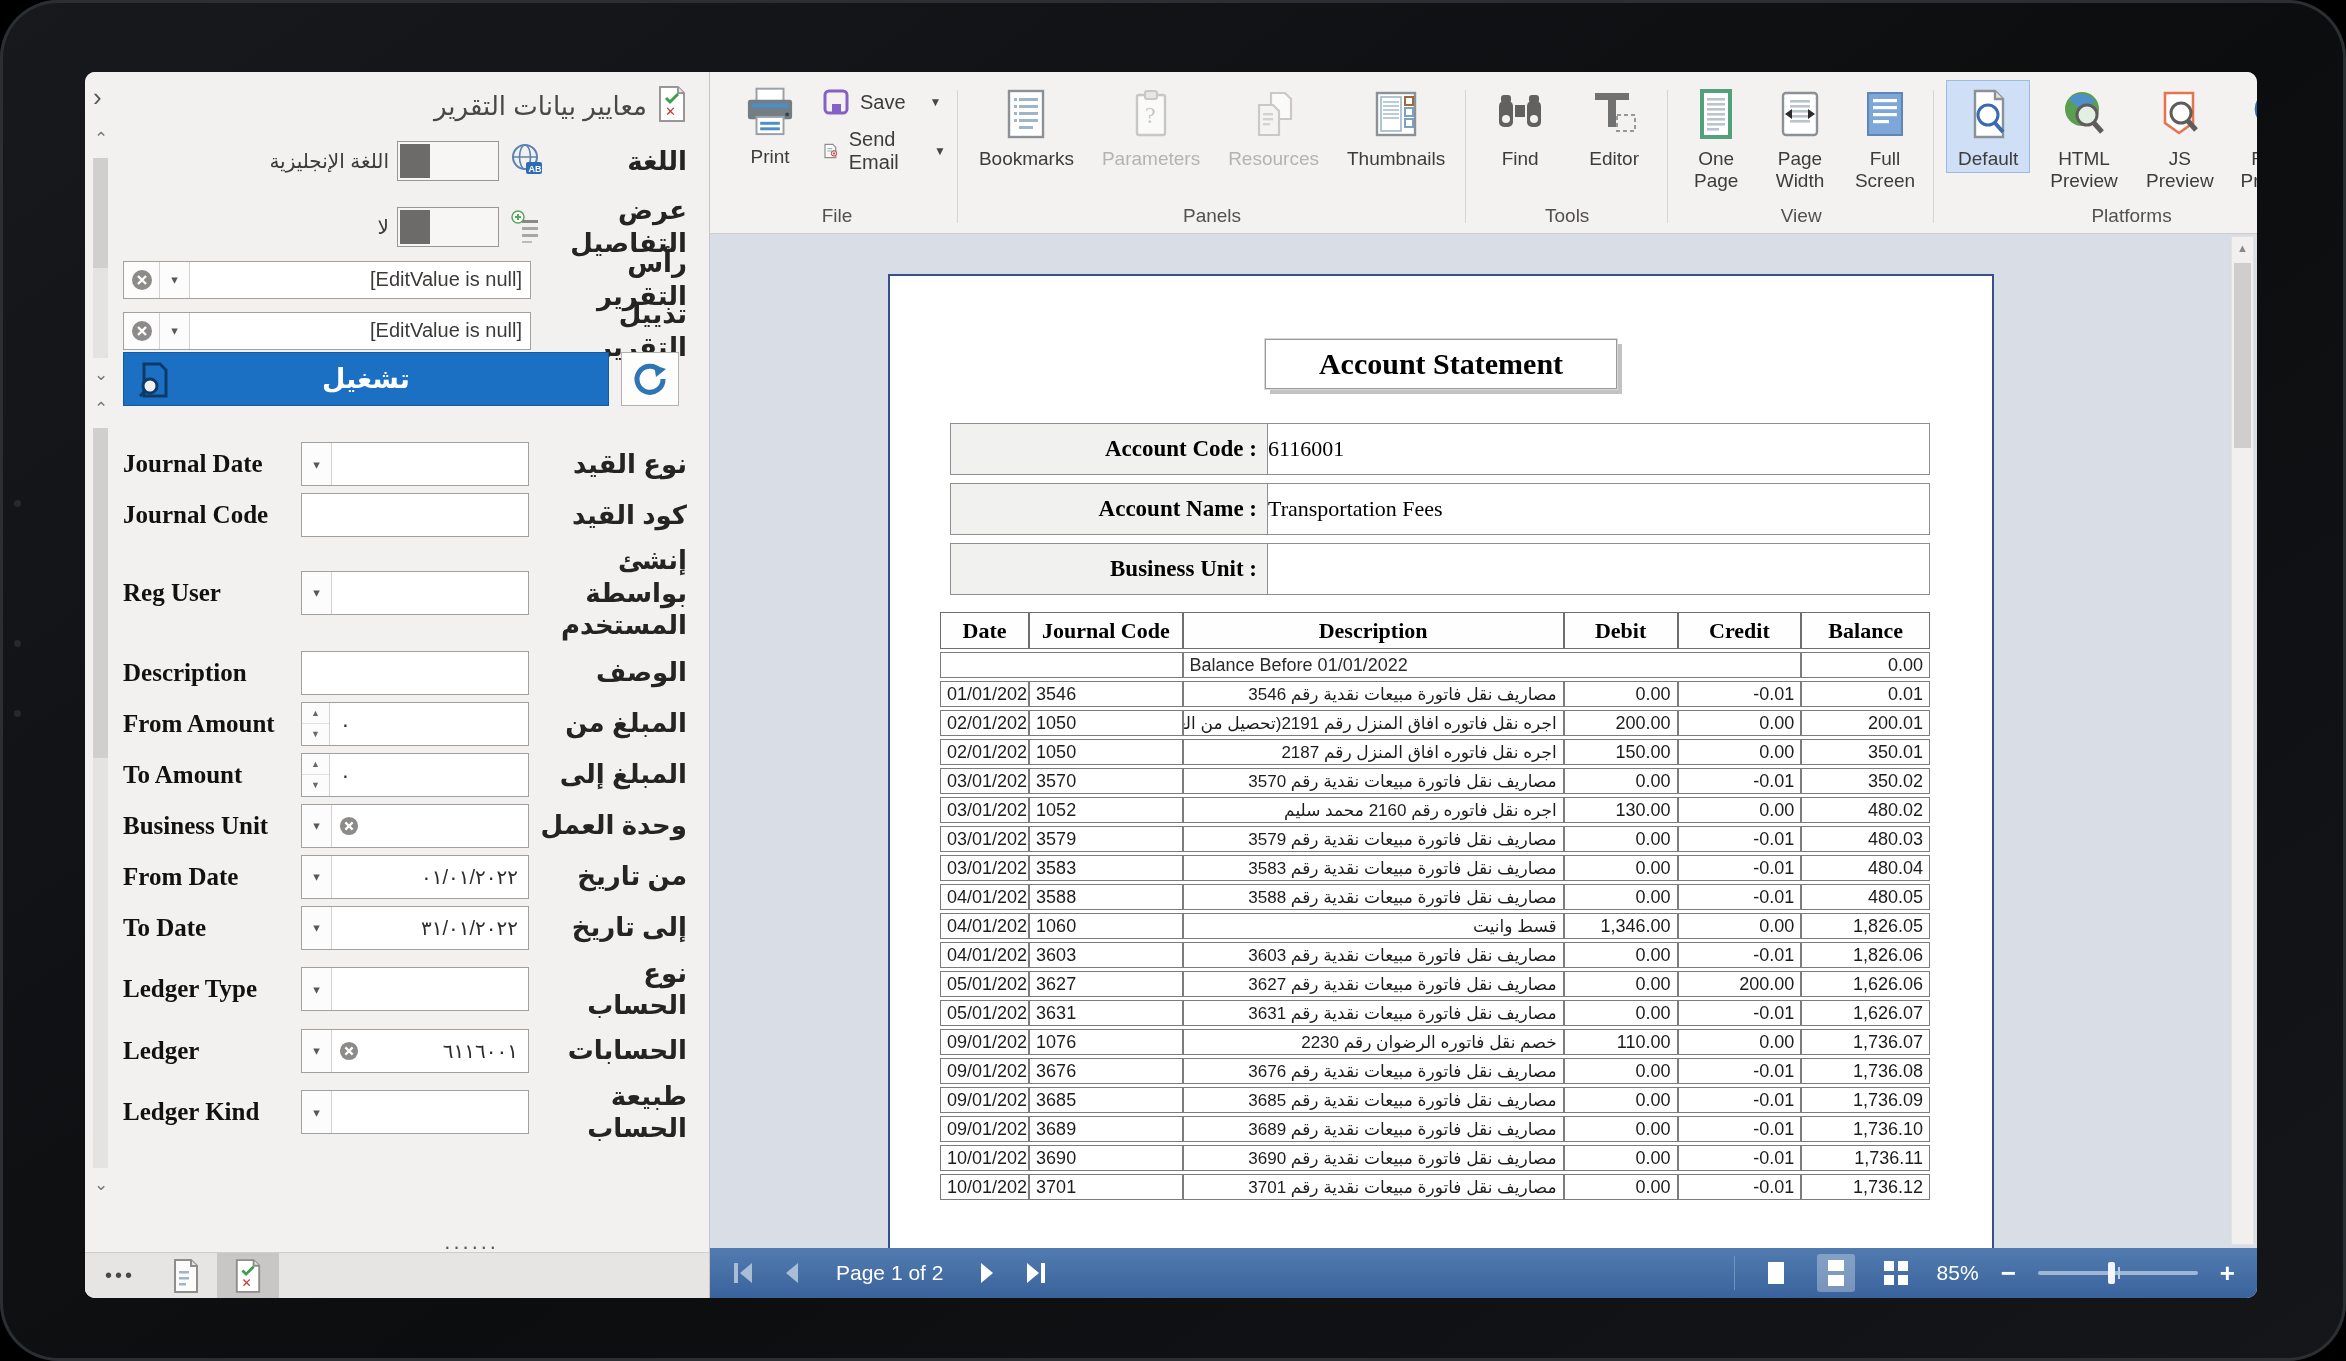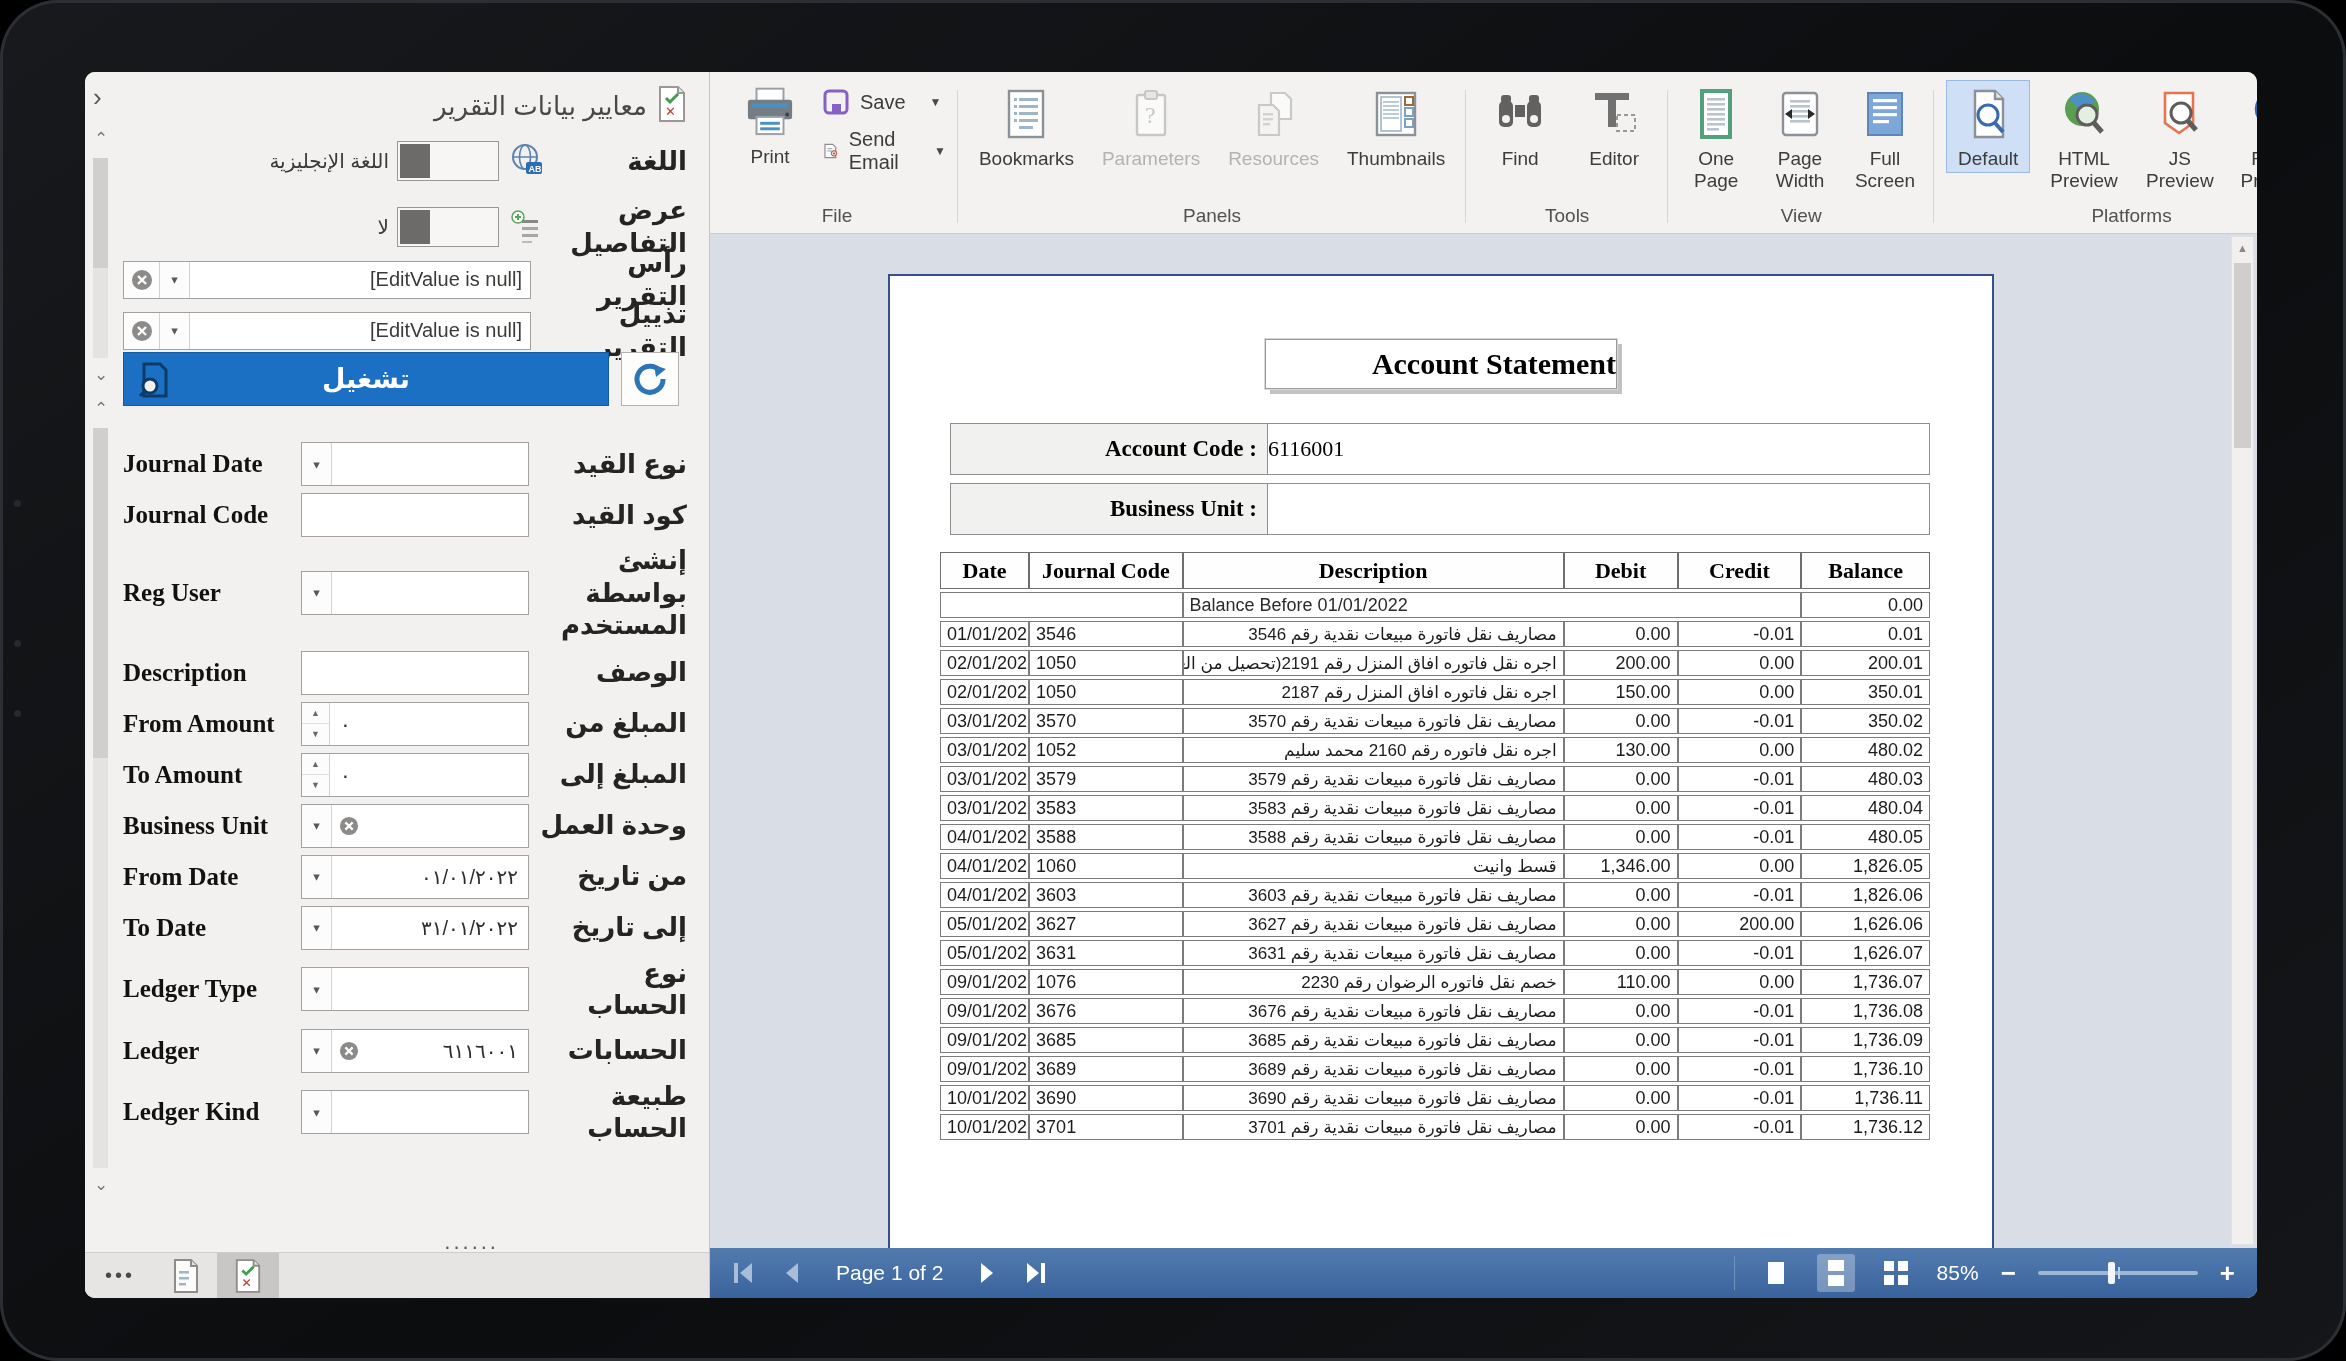--- a/index.html
+++ b/index.html
@@ -83,21 +83,21 @@
   .bigbtn.disabled { color:#b5b3b1; cursor:default; }
   .bigbtn.active { background:#cfdff5; border:1px solid #9cbbe4; }
   .file-col { display:flex; flex-direction:column; gap:12px; padding-top:8px; }
   .smallbtn { display:flex; align-items:center; gap:10px; font-size:20px; color:#3d3c3b; cursor:pointer; }
   .smallbtn .car { margin-left:14px; font-size:12px; color:#4a4846; }
   .printbtn { padding-top:4px; }
 
   
   .viewport { flex:1; background:#d9dee6; position:relative; overflow:hidden; }
   .page { position:absolute; left:178px; top:40px; width:1106px; height:1200px; background:#fff; border:2px solid #35508c; }
-  .rpt-titlebox { width:352px; margin:63px auto 12px; border:1px solid #9a9a9a; outline:1px solid #d8d8d8; box-shadow:5px 5px 0 rgba(120,120,120,.45); text-align:right; padding:7px 0; }
+  .rpt-titlebox { width:352px; margin:63px auto 12px; border:1px solid #9a9a9a; outline:1px solid #d8d8d8; box-shadow:5px 5px 0 rgba(120,120,120,.45); text-align:center; padding:7px 0; }
   .rpt-title { font-family:"Liberation Serif","DejaVu Serif",serif; font-weight:700; font-size:30px; color:#000; }
   .info { margin:34px 62px 0 60px; }
   .info-row { display:flex; height:52px; margin-bottom:8px; }
   .info-label { width:318px; background:#f1f1f0; border:1px solid #8f8f8f; display:flex; align-items:center; justify-content:flex-end; padding-right:10px; font-family:"Liberation Serif","DejaVu Serif",serif; font-weight:700; font-size:23px; }
   .info-value { flex:1; border:1px solid #8f8f8f; border-left:none; display:flex; align-items:center; font-family:"Liberation Serif","DejaVu Serif",serif; font-size:22px; }
   table.rpt { margin:14px 62px 0 50px; width:990px; border-collapse:separate; border-spacing:0 3px; table-layout:fixed; }
   .rpt th { border:1px solid #6e6e6e; font-family:"Liberation Serif","DejaVu Serif",serif; font-weight:700; font-size:22px; height:37px; background:#fefefe; }
   .rpt td { border:1px solid #7c7c7c; font-size:18px; height:26px; padding:0 6px; background:#fff; color:#1c1c1c; white-space:nowrap; overflow:hidden; }
   .rpt td.num { text-align:right; }
   .rpt td.desc { direction:rtl; text-align:right; font-size:17px; }
@@ -609,20 +609,24 @@
 
       <div class="viewport">
         <div class="page">
           <div class="rpt-titlebox">
             <span class="rpt-title">Account Statement</span>
           </div>
           <div class="info">
             <div class="info-row">
               <span class="info-label">Account Code :</span>
               <span class="info-value">6116001</span>
+            </div>
+            <div class="info-row">
+              <span class="info-label">Account Name :</span>
+              <span class="info-value">Transportation Fees</span>
             </div>
             <div class="info-row">
               <span class="info-label">Business Unit :</span>
               <span class="info-value"></span>
             </div>
           </div>
 
           <table class="rpt">
             <colgroup>
               <col style="width:9%">

